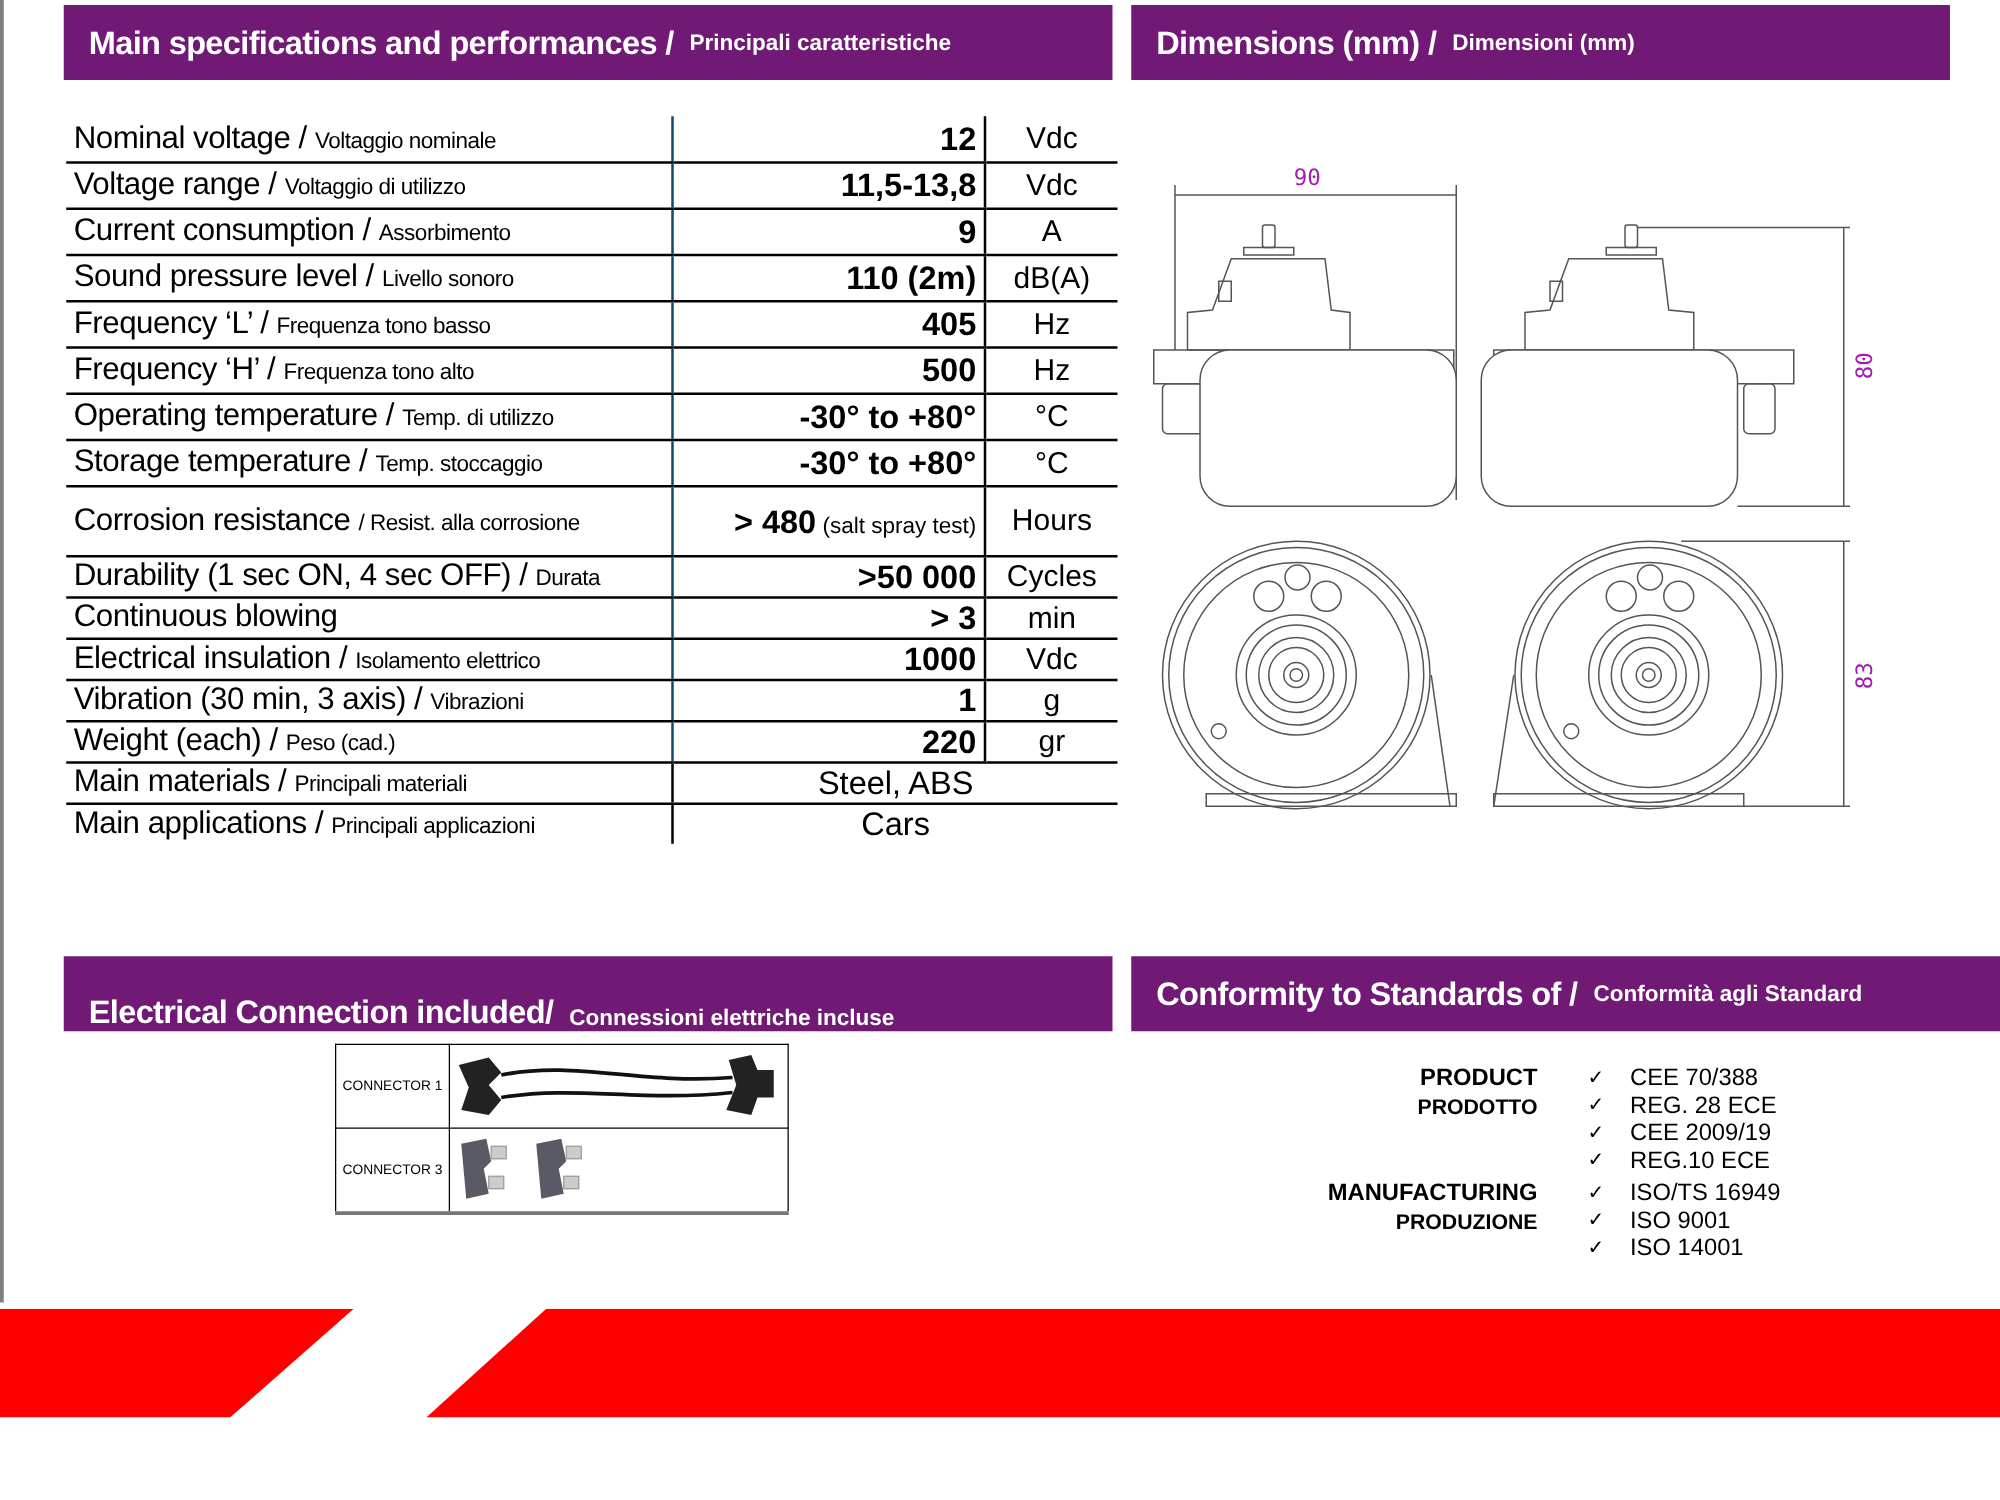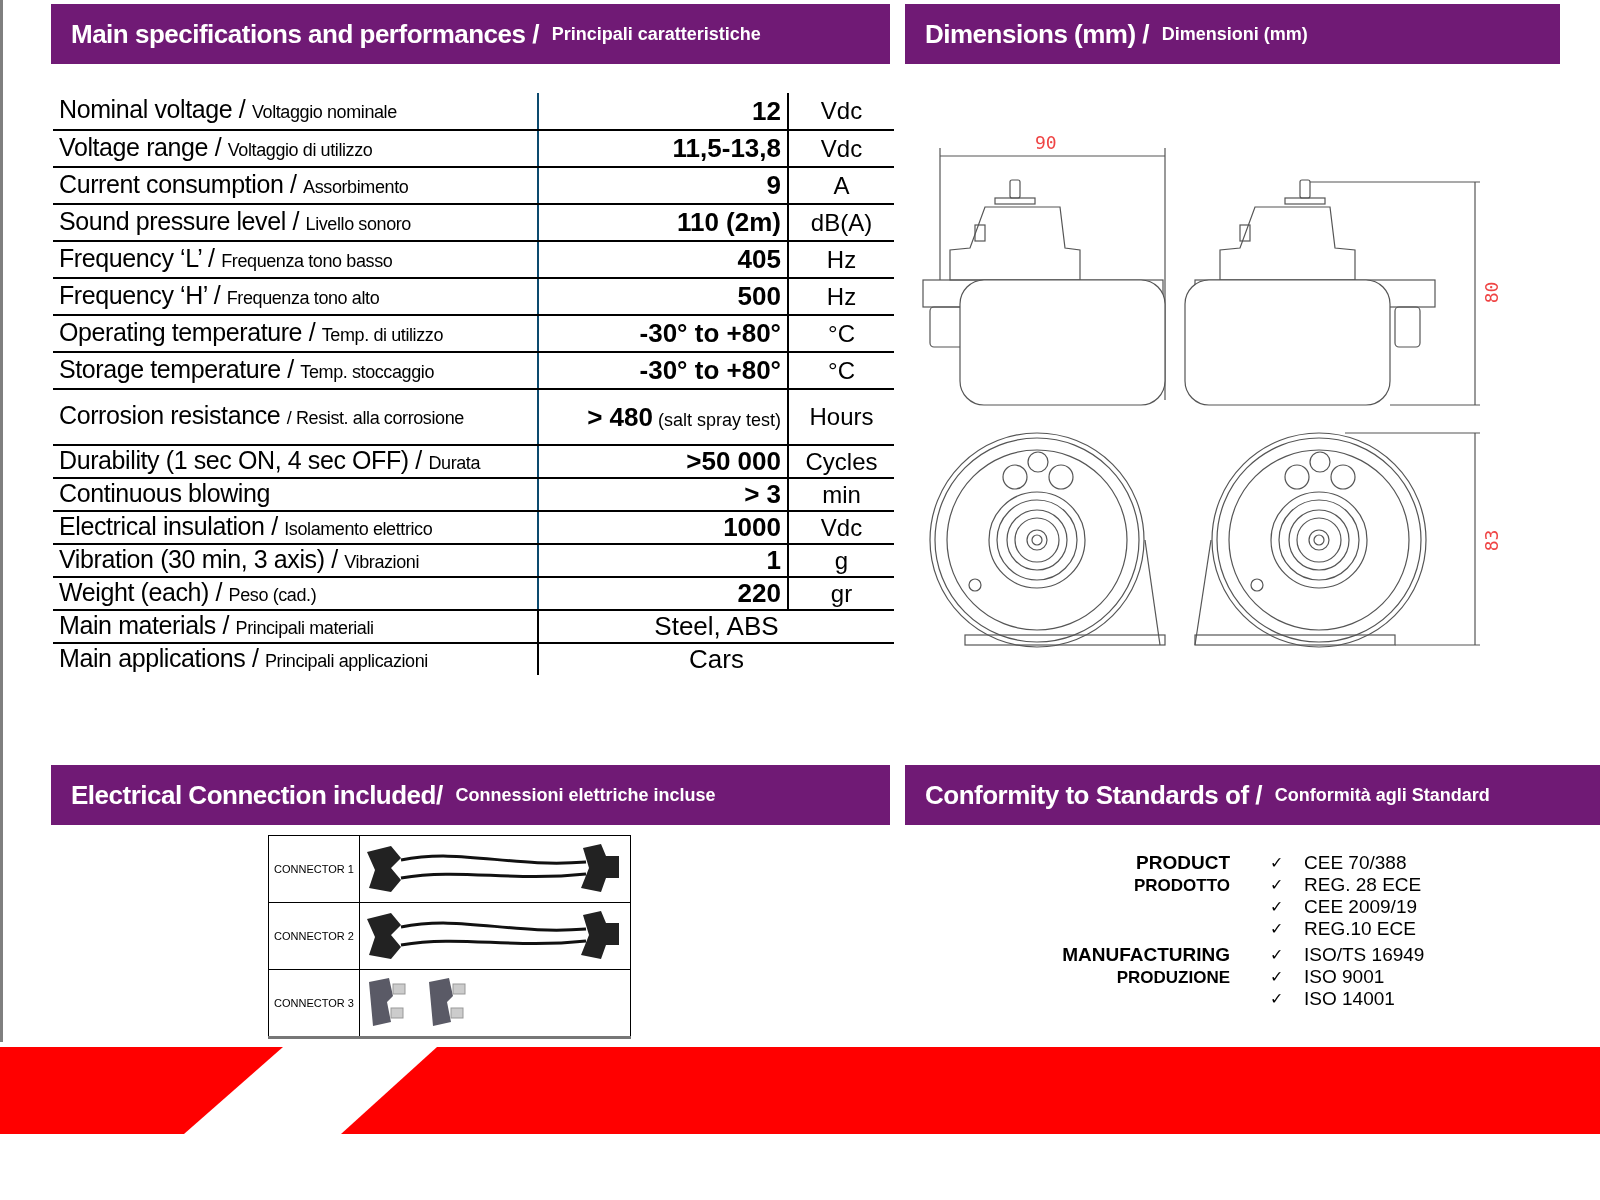--- a/index.html
+++ b/index.html
@@ -3,36 +3,36 @@
 <meta charset="utf-8">
 <style>
   html, body { margin: 0; padding: 0; background: #ffffff; }
   body { width: 1600px; height: 1200px; position: relative; overflow: hidden; font-family: "Liberation Sans", sans-serif; color: #000; }
   .left-rule { position: absolute; left: 0; top: 0; width: 3px; height: 1042px; background: #7f7f7f; }
   .banner { position: absolute; background: #701a75; color: #fff; display: flex; align-items: center; box-sizing: border-box; padding-left: 20px; height: 60px; }
   .banner .big { font-size: 26px; font-weight: bold; letter-spacing: -0.5px; white-space: pre; }
   .banner .small { font-size: 18px; font-weight: bold; margin-left: 6px; }
   #b-specs { left: 51px; top: 4px; width: 839px; }
   #b-dims { left: 905px; top: 4px; width: 655px; }
-  #b-elec { left: 51px; top: 765px; width: 839px; }
+  #b-elec { left: 51px; top: 765px; width: 839px; align-items: flex-end; }
   #b-conf { left: 905px; top: 765px; width: 788px; }
 
   table.specs { position: absolute; left: 53px; top: 93px; width: 841px; border-collapse: collapse; }
   table.specs td { border-bottom: 2px solid #000; padding: 0 6px; vertical-align: middle; }
   table.specs td.lbl { width: 472px; font-size: 25px; line-height: 25px; letter-spacing: -0.4px; }
   table.specs td.lbl .it { font-size: 18px; }
   table.specs td.val { width: 236px; text-align: right; font-size: 26px; font-weight: bold; border-left: 2px solid #0c4a6e; }
   table.specs td.val .note { font-size: 18px; font-weight: normal; }
   table.specs td.unit { text-align: center; font-size: 24px; border-left: 2px solid #000; }
   table.specs td.span { text-align: center; font-size: 26px; border-left: 2px solid #000; }
   table.specs tr:first-child td { border-top: none; }
   table.specs tr.last td { border-bottom: none; }
 
   .drawing { position: absolute; left: 915px; top: 120px; width: 600px; height: 550px; }
-  .dim-label { position: absolute; font-family: "DejaVu Sans Mono", monospace; font-size: 18px; color: #ef4444; }
+  .dim-label { position: absolute; font-family: "DejaVu Sans Mono", monospace; font-size: 18px; color: #a21caf; }
 
   table.conn { position: absolute; left: 268px; top: 835px; width: 363px; border-collapse: collapse; }
   table.conn td { border: 1px solid #000; height: 64px; font-size: 11px; }
   table.conn td.cname { width: 88px; text-align: center; }
   table.conn tr:last-child td { border-bottom: 3px solid #777; }
 
   .conf { position: absolute; left: 1040px; top: 852px; width: 450px; }
   .conf-group { display: flex; }
   .conf-cat { width: 190px; text-align: right; padding-right: 40px; }
   .conf-cat .en { font-size: 19px; font-weight: bold; display: block; }
@@ -226,31 +226,20 @@
         <td><svg width="265" height="60">
             <g fill="#222">
               <path d="M6 14 L30 8 L40 20 L30 30 L40 42 L30 54 L8 50 L14 32 Z"></path>
               <path d="M222 10 L240 6 L245 18 L258 18 L258 40 L245 40 L240 54 L220 50 L228 30 Z"></path>
             </g>
             <path d="M40 22 C100 10 150 30 225 24" stroke="#111" stroke-width="3" fill="none"></path>
             <path d="M40 40 C100 30 150 44 225 36" stroke="#111" stroke-width="3" fill="none"></path>
           </svg></td>
       </tr>
       <tr>
-        <td class="cname">CONNECTOR 2</td>
-        <td><svg width="265" height="60">
-            <g fill="#222">
-              <path d="M6 14 L30 8 L40 20 L30 30 L40 42 L30 54 L8 50 L14 32 Z"></path>
-              <path d="M222 10 L240 6 L245 18 L258 18 L258 40 L245 40 L240 54 L220 50 L228 30 Z"></path>
-            </g>
-            <path d="M40 22 C100 10 150 30 225 24" stroke="#111" stroke-width="3" fill="none"></path>
-            <path d="M40 40 C100 30 150 44 225 36" stroke="#111" stroke-width="3" fill="none"></path>
-          </svg></td>
-      </tr>
-      <tr>
         <td class="cname">CONNECTOR 3</td>
         <td><svg width="120" height="60">
             <g fill="#5a5a66">
               <path d="M8 10 L28 6 L32 24 L26 30 L30 50 L12 54 Z"></path>
               <path d="M68 10 L88 6 L92 24 L86 30 L90 50 L72 54 Z"></path>
             </g>
             <g fill="#ccc" stroke="#999">
               <rect x="32" y="12" width="12" height="10"></rect>
               <rect x="30" y="36" width="12" height="10"></rect>
               <rect x="92" y="12" width="12" height="10"></rect>

